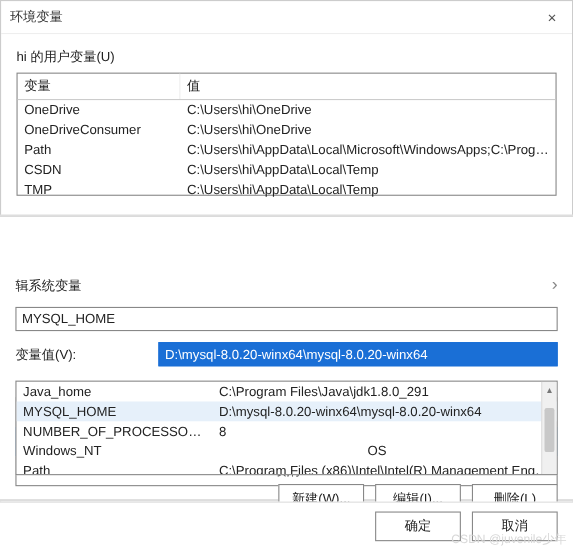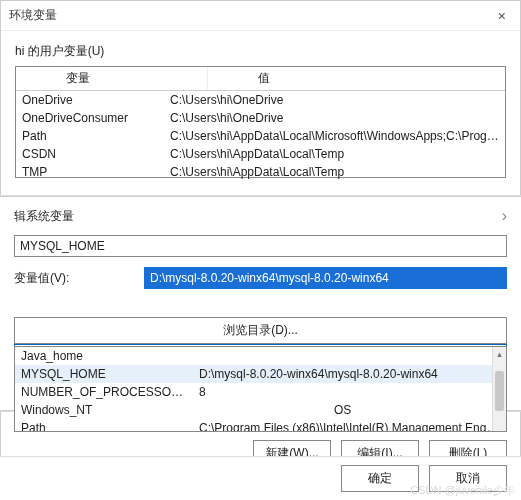--- a/index.html
+++ b/index.html
@@ -5,36 +5,36 @@
 * { box-sizing: border-box; margin: 0; padding: 0; font-family: "Microsoft YaHei", "Segoe UI", sans-serif; font-size: 12px; }
 body { background: #fff; width: 521px; height: 500px; overflow: hidden; position: relative; }
 .dialog { border: 1px solid #ccc; background: #fff; height: 100%; display: flex; flex-direction: column; }
 .titlebar { display: flex; align-items: center; padding: 6px 8px; border-bottom: 1px solid #eee; gap: 36px; }
 .titlebar-text { color: #333; flex: 1; }
 .close-x { color: #555; font-size: 14px; padding: 0 6px; }
 .content { padding: 8px 14px 0 14px; }
 .group-label { color: #222; margin: 4px 0 6px 0; }
 .table-box { border: 1px solid #888; background: #fff; position: relative; }
 .table-header { display: flex; border-bottom: 1px solid #ccc; }
-.th { padding: 3px 6px; color: #222; margin-left: 44px; }
+.th { padding: 3px 6px; color: #222; }
 .th1 { width: 148px; border-right: 1px solid #eee; }
 .th2 { flex: 1; }
 .tbody { }
 .trow { display: flex; }
 .trow.selected { background: #e6f0fa; }
 .td { padding: 2px 6px; color: #222; white-space: nowrap; overflow: hidden; text-overflow: ellipsis; }
 .td1 { width: 148px; }
 .td2 { flex: 1; }
 .scrollbar-v { position: absolute; right: 0; top: 0; bottom: 0; width: 14px; background: #f0f0f0; border-left: 1px solid #ddd; }
 .scroll-arrow { height: 14px; display:flex; align-items:center; justify-content:center; color:#777; font-size:9px; }
 .scroll-thumb { background: #c8c8c8; margin: 0 2px; border-radius: 2px; }
 
 
 .edit-dialog { position: absolute; left: 0; top: 196px; right: 0; background: #fff; border-top: 1px solid #ccc; border-bottom: 1px solid #ccc; padding: 10px 14px 12px 14px; box-shadow: 0 -1px 0 #ddd, 0 1px 0 #ddd; }
-.edit-title { display:flex; align-items:center; margin-bottom: 10px; }
+.edit-title { display:flex; align-items:center; margin-bottom: 10px; margin-top: 44px; }
 .edit-title-text { color: #222; }
 .chev-right { margin-left:auto; color:#888; font-size:16px; }
 .form-row { display: flex; align-items: center; margin: 10px 0; }
 .form-label { width: 130px; color:#222; }
 .form-input { flex:1; border:1px solid #888; padding:3px 5px; height:22px; color:#222; }
 .form-input.selected-text { background:#1a6fd6; color:#fff; }
 .btn-row { display:flex; margin-top:28px;flex-direction:column; }
 .btn { border:1px solid #888; background:#fff; padding:4px 0; min-width:84px; text-align:center; color:#222; }
 .btn.small { min-width:78px; }
 .btn-row .spacer { flex:1; }
@@ -110,20 +110,21 @@
     <div class="btn" style="border:1px solid #0067c0;">确定</div>
     <div class="btn">取消</div>
   </div>
 </div>
 
 <div class="sys-section">
   <div class="sys-table">
     <div class="tbody">
       <div class="trow">
           <div class="td td1" style="width:178px">Java_home</div>
+          <div class="td td2">C:\Program Files\Java\jdk1.8.0_291</div>
         </div>
       <div class="trow selected">
           <div class="td td1" style="width:178px">MYSQL_HOME</div>
           <div class="td td2">D:\mysql-8.0.20-winx64\mysql-8.0.20-winx64</div>
         </div>
       <div class="trow">
           <div class="td td1" style="width:178px">NUMBER_OF_PROCESSORS</div>
           <div class="td td2">8</div>
         </div>
       <div class="trow">

